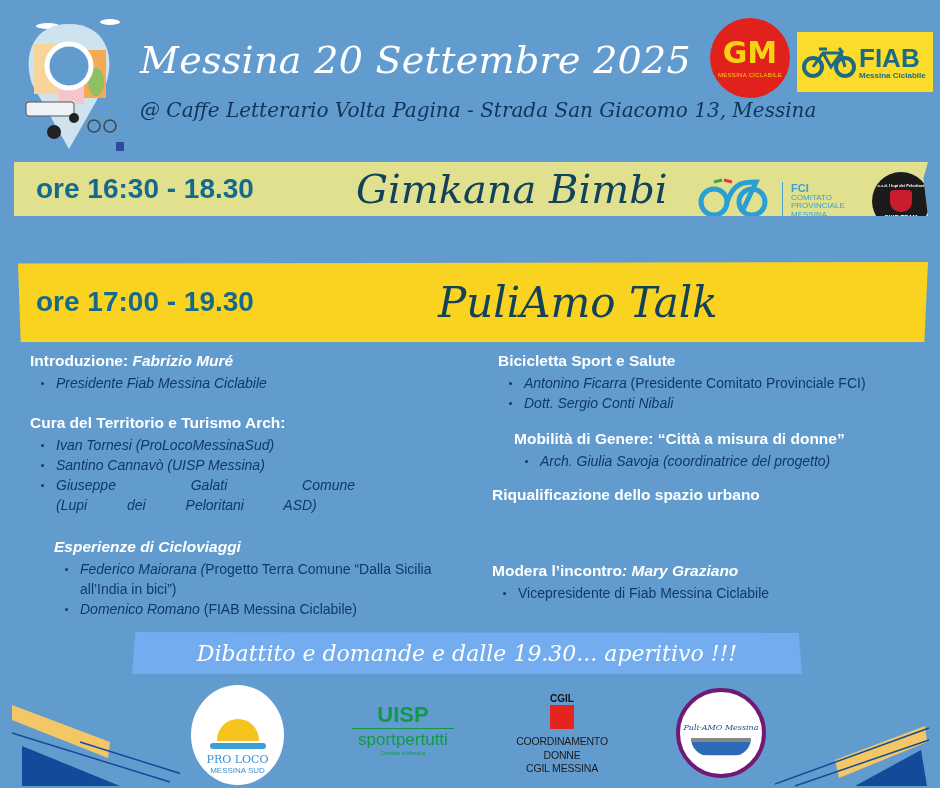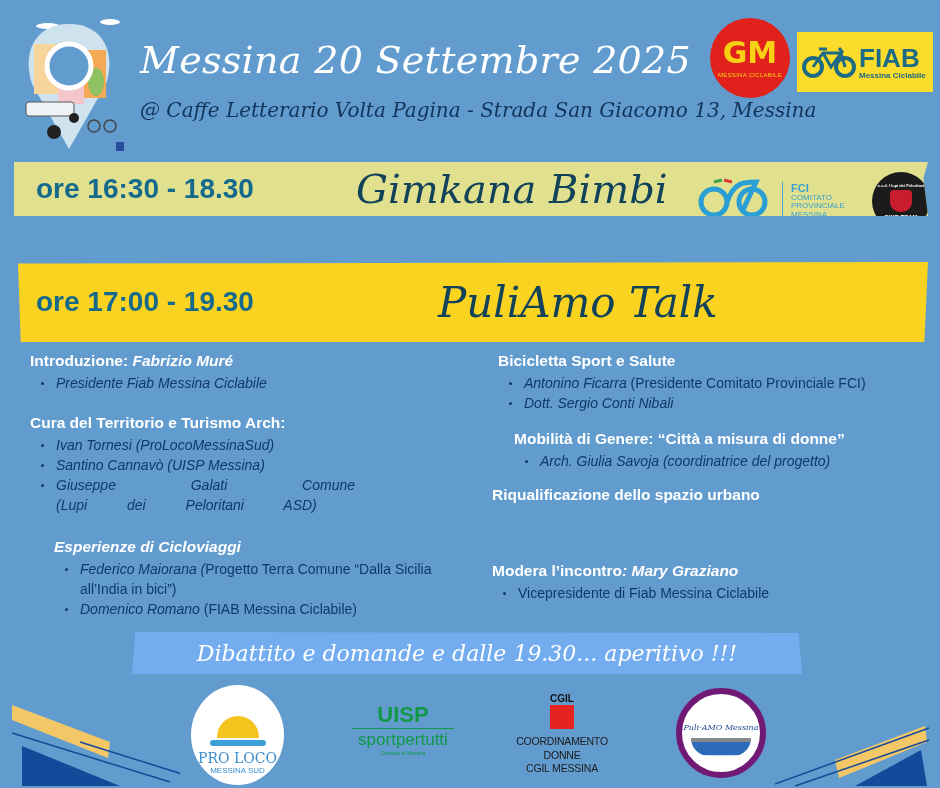--- a/index.html
+++ b/index.html
@@ -98,37 +98,37 @@
   }
 
   
   .logo-proloco {
     left: 191px; top: 685px; width: 93px; height: 100px; border-radius: 50%;
     background: #fff; display: flex; flex-direction: column; align-items: center; justify-content: flex-end;
     padding-bottom: 10px; overflow: hidden;
   }
   .logo-proloco .sun { width: 42px; height: 22px; background: #f5c31e; border-radius: 42px 42px 0 0; margin-bottom: 2px; }
   .logo-proloco .wave { width: 56px; height: 6px; background: #3aa0d5; border-radius: 3px; margin-bottom: 4px; }
-  .logo-proloco .t1 { font-family: "DejaVu Serif", serif; font-size: 14px; color: #3b8fd0; }
+  .logo-proloco .t1 { font-family: "DejaVu Serif", serif; font-size: 11px; color: #3b8fd0; }
   .logo-proloco .t2 { font-size: 8px; color: #3b8fd0; }
 
   .logo-uisp { left: 352px; top: 704px; width: 102px; display: flex; flex-direction: column; align-items: center; }
   .logo-uisp .u { font-size: 22px; font-weight: bold; color: #119948; line-height: 1; }
   .logo-uisp .rule { width: 100%; height: 1px; background: #119948; margin: 2px 0; }
   .logo-uisp .s { font-size: 17px; color: #119948; font-family: "Liberation Sans Narrow", "Liberation Sans", sans-serif; line-height: 1; }
   .logo-uisp .c { font-size: 5px; color: #119948; margin-top: 2px; }
 
   .logo-cgil { left: 512px; top: 694px; width: 100px; display: flex; flex-direction: column; align-items: center; }
   .logo-cgil .cg { font-size: 10px; font-weight: bold; color: #111; line-height: 1; }
   .logo-cgil .sq { width: 24px; height: 24px; background: #e5231f; margin: 1px 0 6px; }
   .logo-cgil .t { font-size: 10.5px; color: #1a1a1a; line-height: 1.3; text-align: center; letter-spacing: -0.2px; }
 
   .logo-puliamo {
     left: 676px; top: 688px; width: 90px; height: 90px; border-radius: 50%;
-    background: #fff; border: 6px solid #701a75; display: flex; align-items: center; justify-content: center; overflow: hidden;
+    background: #fff; border: 4px solid #701a75; display: flex; align-items: center; justify-content: center; overflow: hidden;
     flex-direction: column;
   }
   .logo-puliamo .t { font-family: "DejaVu Serif", serif; font-style: italic; font-size: 8px; color: #1b4a8a; margin-top: 12px; }
   .logo-puliamo .bowl { width: 60px; height: 18px; background: #2b6bb8; border-radius: 0 0 30px 30px; margin-top: 6px; border-top: 4px solid #888; }
 </style>
 </head>
 <body>
 
 <svg class="abs pin-illus" viewBox="0 0 110 140">
   <ellipse cx="34" cy="12" rx="12" ry="3" fill="#fff"></ellipse>

